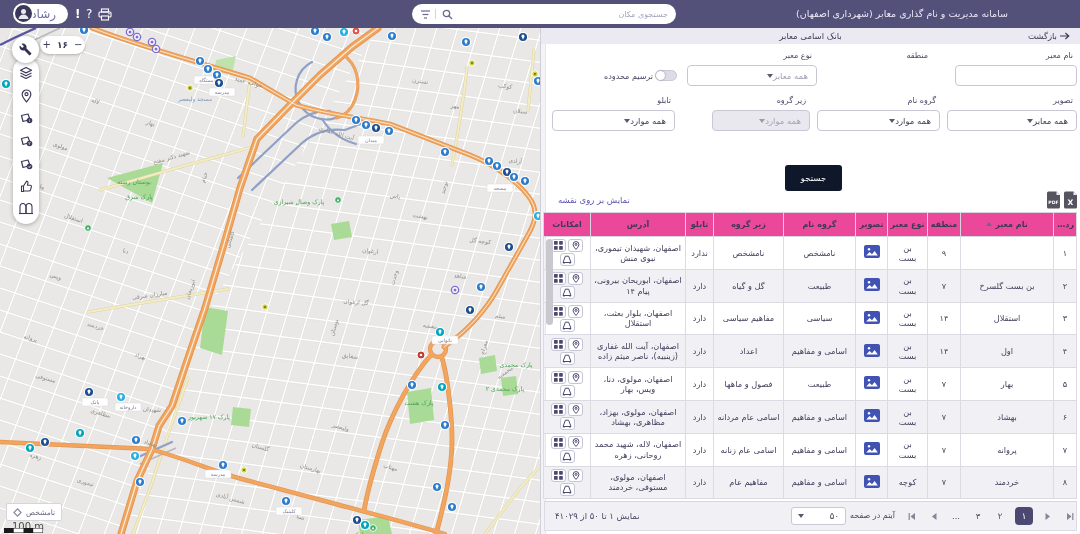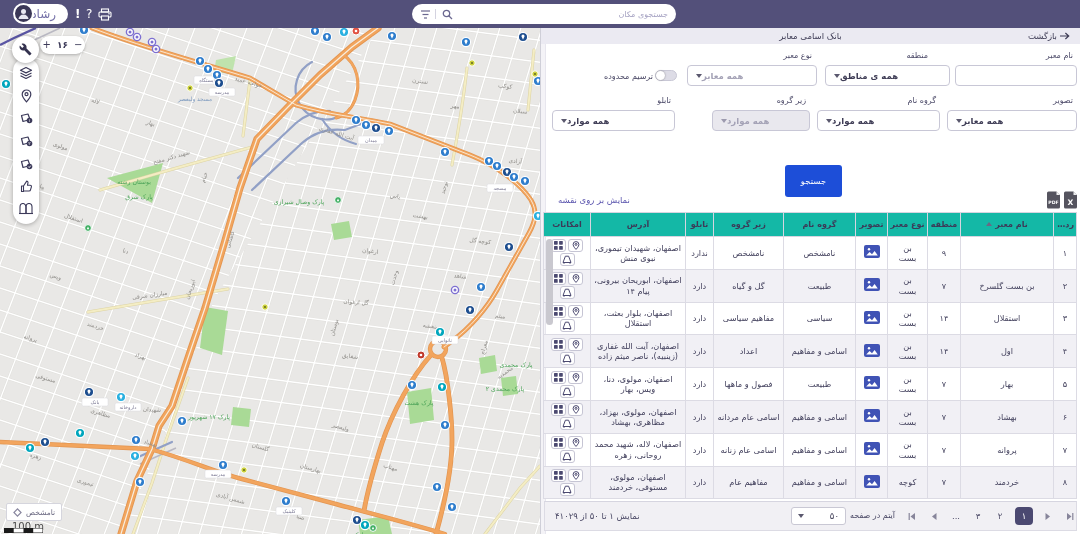--- a/index.html
+++ b/index.html
@@ -57,47 +57,47 @@
   .subheader { position:absolute; left:0; top:0; width:539px; height:16px; background:#ebeaf2; }
   .sh-title { position:absolute; left:0; right:0; text-align:center; font-size:8.5px; color:#3f3d56;
     line-height:16px; }
   .backlink { position:absolute; right:10px; top:0; height:16px; display:flex; align-items:center;
     gap:3px; cursor:pointer; color:#3f3d56; }
   .backlink .btxt { font-size:8.5px; }
 
   .flabel { position:absolute; font-size:8px; color:#4e4c6a; direction:rtl; }
   .ffield { position:absolute; height:21px; border:1px solid #c8c7d6; border-radius:4px; background:#fff;
     font-size:8.5px; color:#3f3d56; direction:rtl; display:flex; align-items:center; padding:4px 8px;
-    justify-content:flex-end; cursor:pointer;font-weight:bold; }
+    justify-content:flex-start; cursor:pointer; }
   .ffield .fval { white-space:nowrap; }
   .ffield .caret { width:0; height:0; border-left:3px solid transparent; border-right:3px solid transparent;
     border-top:4px solid #5a586e; }
   .ffield.muted .fval { color:#a4a2b6; }
   .ffield.disabled { background:#e9e8ee; }
   .ffield.disabled .fval { color:#a4a2b6; }
   .ffield.disabled .caret { border-top-color:#9c9aae; }
   input.ffield { cursor:text; }
   .toggle { position:absolute; width:22px; height:11px; border-radius:6px; background:#dddce6;
     border:1px solid #c9c8d6; cursor:pointer; }
   .toggle .knob { position:absolute; left:0px; top:0px; width:9px; height:9px; border-radius:50%;
     background:#fff; box-shadow:0 0 2px rgba(0,0,0,.4); }
   .togglelabel { position:absolute; font-size:8px; color:#4b4966; direction:rtl; }
 
-  .searchbtn { position:absolute; left:244px; top:137px; width:57px; height:32px; background:#1d4ed8;
+  .searchbtn { position:absolute; left:244px; top:137px; width:57px; height:26px; background:#0f172a;
     color:#fff; font-size:8.5px; border:none; border-radius:3px; cursor:pointer; font-family:inherit;
     line-height:18px; text-align:center; }
   .maplink { position:absolute; left:17px; top:167px; font-size:8.5px; color:#5b55ae; cursor:pointer;
     direction:rtl; }
   .exports { position:absolute; left:505px; top:163px; display:flex; gap:2px; direction:ltr; }
   .exports .eicon { cursor:pointer; }
 
   
   .tablewrap { position:absolute; left:3px; top:184px; width:533px; }
   table.grid { border-collapse:collapse; table-layout:fixed; width:533px; direction:rtl; }
-  table.grid th { background:#14b8a6; font-size:8px; color:#3c3a58; font-weight:bold;
+  table.grid th { background:#ec4899; font-size:8px; color:#3c3a58; font-weight:bold;
     border:1px solid #d6d5e0; height:24px; padding:1px 2px; overflow:hidden; white-space:nowrap; text-overflow:ellipsis; }
   table.grid td { border:1px solid #dcdbe4; font-size:8.2px; color:#44425e; text-align:center;
     padding:1px 3px; height:32.8px; overflow:hidden; line-height:1.25; }
   table.grid tr.even td { background:#f1f0f5; }
   .sortcaret { display:inline-block; width:0; height:0; border-left:3px solid transparent;
     border-right:3px solid transparent; border-bottom:4px solid #6b6984; margin-right:3px;
     vertical-align:1px; }
   td.addr { font-size:7.8px; }
   td.typecell { word-spacing:60px; line-height:1.15; }
   .rowbtns { direction:ltr; display:flex; flex-direction:column; align-items:center; gap:1px; }
@@ -123,20 +123,21 @@
     gap:8px; direction:ltr; }
   .pager .pgbtn { min-width:14px; height:18px; display:flex; align-items:center; justify-content:center;
     font-size:8.5px; color:#4a4865; cursor:pointer; }
   .pager .pgnum.active { background:#4b4971; color:#fff; border-radius:4px; min-width:18px; }
   .pager svg { display:block; }
 </style>
 </head>
 <body>
 
 <div class="topbar">
+  <div class="tb-title">سامانه مدیریت و نام گذاری معابر (شهرداری اصفهان)</div>
   <div class="tb-search">
     <span style="display:flex">
       <svg width="11" height="11" viewBox="0 0 11 11">
           <g stroke="#6b6890" stroke-width="1.2" fill="none">
         <path d="M1,2 h9"></path>
             <path d="M2.5,5.5 h6"></path>
             <path d="M4,9 h3"></path>
           </g>
         </svg>
     </span>
@@ -976,24 +977,20 @@
       <svg width="10" height="8" viewBox="0 0 10 8">
           <path d="M0,4 h8 M5.4,1 l3.3,3 -3.3,3" stroke="#3f3d56" stroke-width="1.2" fill="none"></path>
         </svg>
       <span class="btxt">بازگشت</span>
     </div>
   </div>
 
   <div class="flabel" style="left:414px; width:118px; top:23px; text-align:right">نام معبر</div>
   <input class="ffield" style="left: 414px; top: 37px; width: 122px;" value="">
   <div class="flabel" style="left:284px; width:103px; top:23px; text-align:right">منطقه</div>
-  <div class="ffield" style="left:284px; top:37px; width:125px" role="combobox">
-    <span class="fval">همه ی مناطق</span>
-      <span class="caret"></span>
-  </div>
   <div class="flabel" style="left:146px; width:125px; top:23px; text-align:right">نوع معبر</div>
   <div class="ffield muted" style="left:146px; top:37px; width:130px" role="combobox">
     <span class="fval">همه معابر</span>
       <span class="caret"></span>
   </div>
   <div class="toggle" style="left:114px; top:42px">
       <span class="knob"></span>
     </div>
   <div class="togglelabel" style="left:52px; width:60px; top:44px; ">ترسیم محدوده</div>
 

